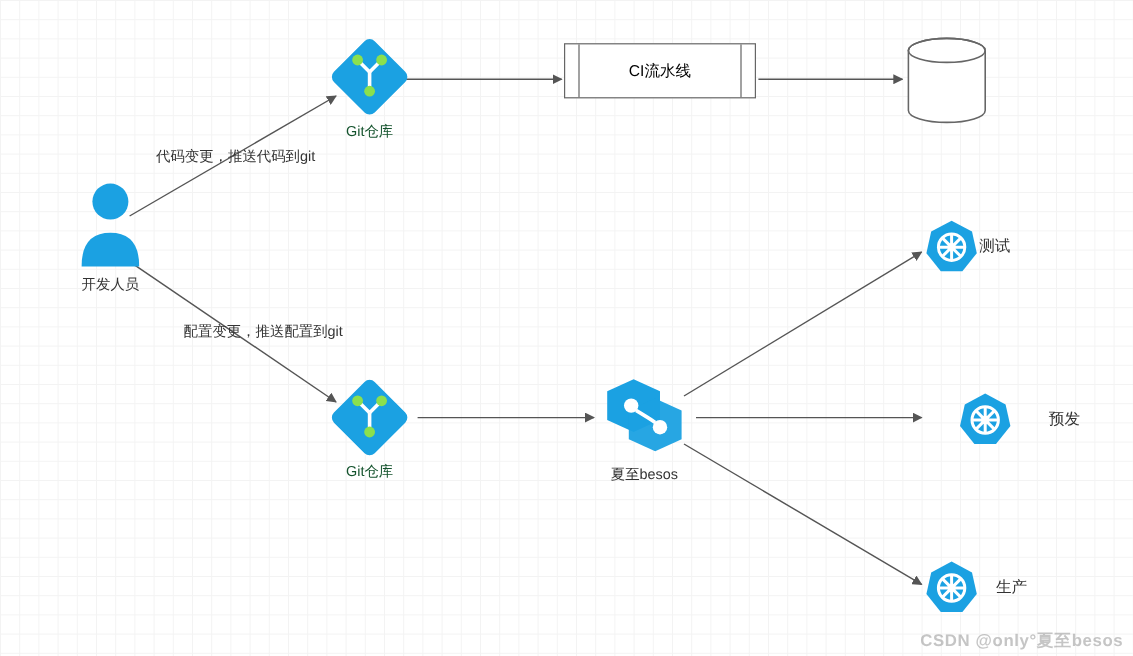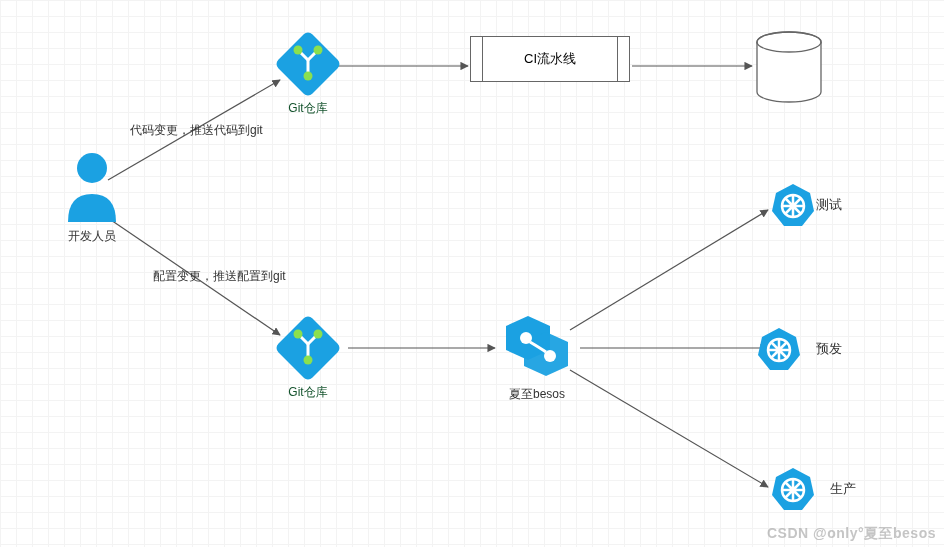--- a/index.html
+++ b/index.html
@@ -146,21 +146,21 @@
         <line x1="23" y1="13" x2="23" y2="35"></line>
         <line x1="12" y1="24" x2="34" y2="24"></line>
         <line x1="15" y1="16" x2="31" y2="32"></line>
         <line x1="31" y1="16" x2="15" y2="32"></line>
       </g>
     <circle cx="23" cy="24" r="3.5" fill="#fff"></circle>
   </svg>
   <span class="label" style="font-size:13px;">测试</span>
 </div>
 
-<div class="node" style="left:756px; top:326px; display:flex; align-items:center; gap:14px;">
+<div class="node" style="left:798px; top:326px; display:flex; align-items:center; gap:30px;">
   <svg width="46" height="46" viewBox="0 0 46 46">
     <polygon points="23,2 40,11 44,29 32,44 14,44 2,29 6,11" fill="#1ba1e2"></polygon>
     <circle cx="23" cy="24" r="11" fill="none" stroke="#fff" stroke-width="2.5"></circle>
     <g stroke="#fff" stroke-width="2.5">
         <line x1="23" y1="13" x2="23" y2="35"></line>
         <line x1="12" y1="24" x2="34" y2="24"></line>
         <line x1="15" y1="16" x2="31" y2="32"></line>
         <line x1="31" y1="16" x2="15" y2="32"></line>
       </g>
     <circle cx="23" cy="24" r="3.5" fill="#fff"></circle>

